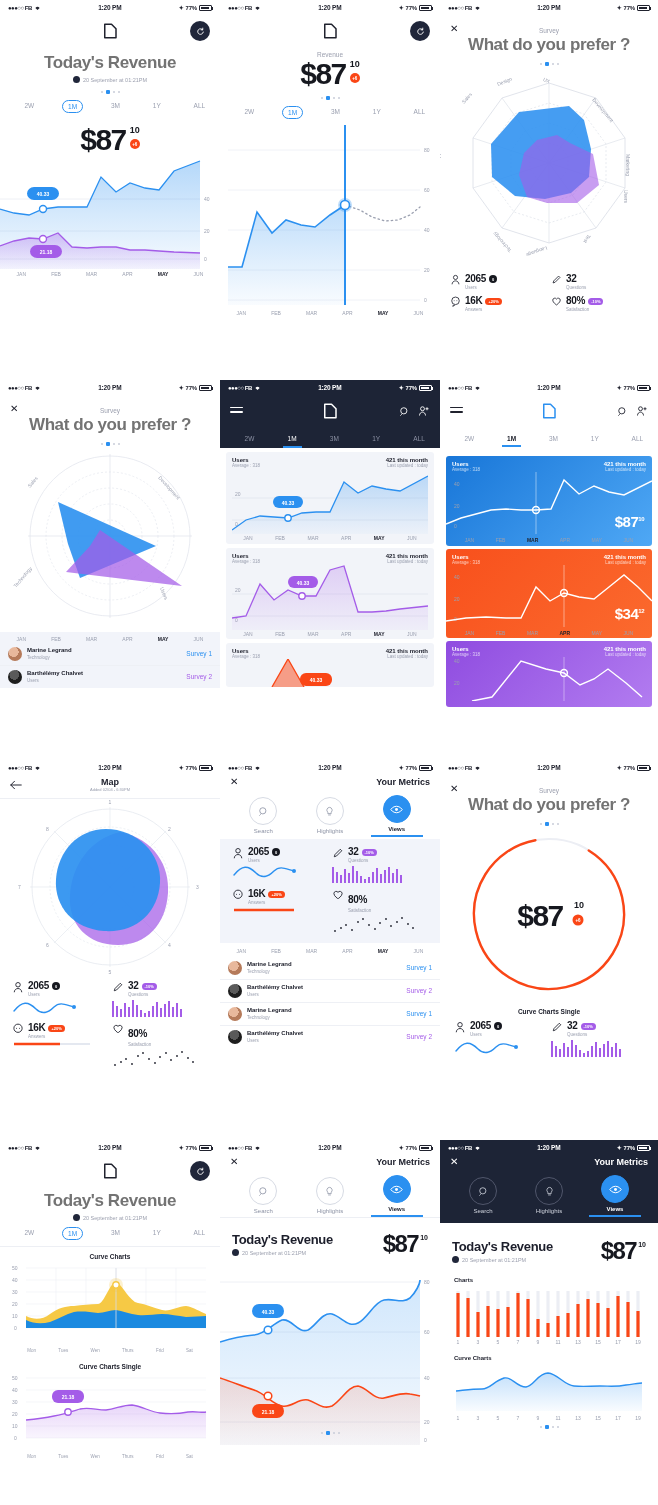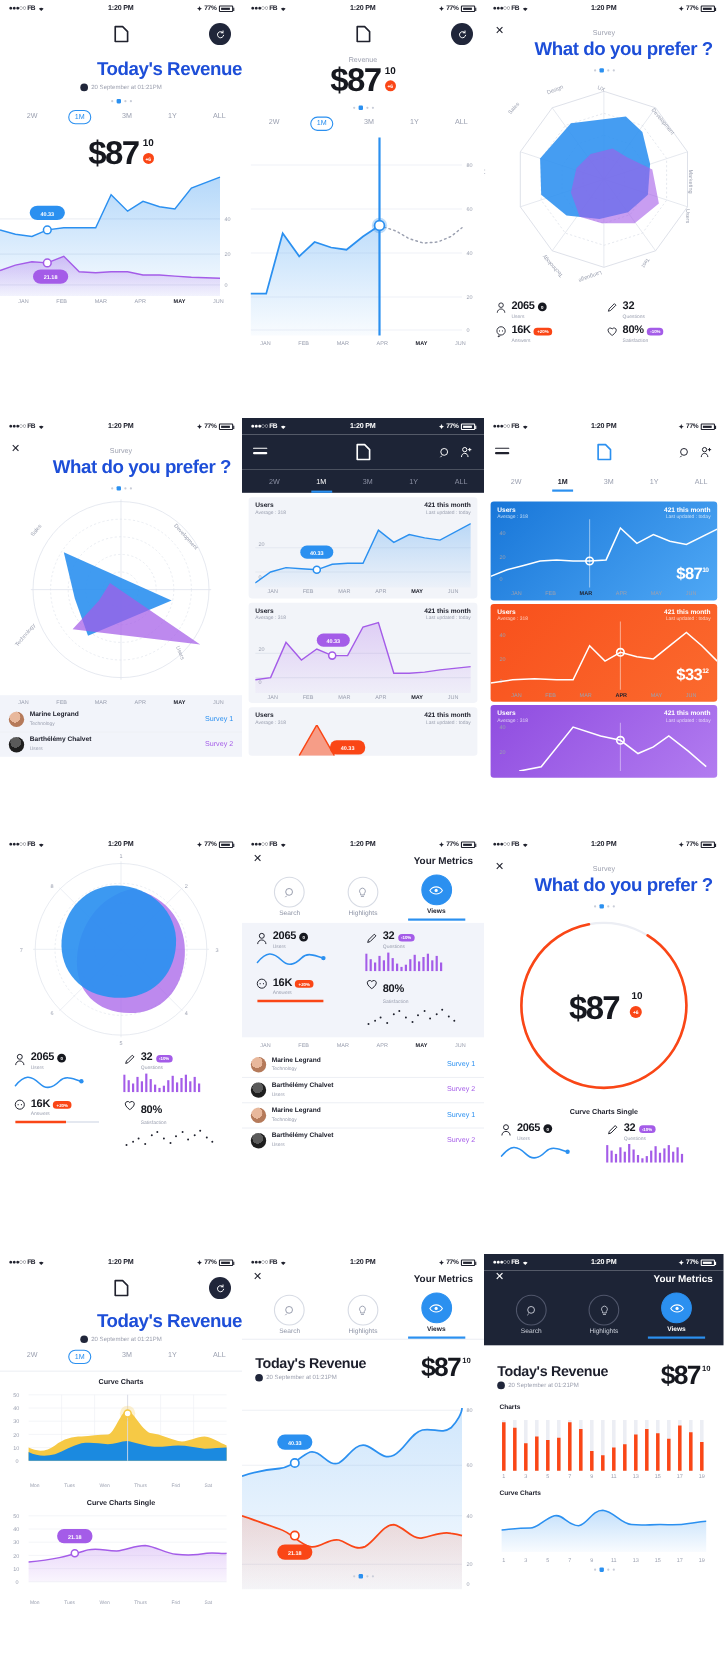--- a/index.html
+++ b/index.html
@@ -29,21 +29,21 @@
   .nav-center-logo { position: absolute; left: 50%; top: 50%; transform: translate(-50%,-50%); }
   .circ-btn { width: 20px; height: 20px; border-radius: 50%; background: #20263a; display: flex; align-items: center; justify-content: center; }
   .nav-title { font-size: 9px; font-weight: bold; color: #20222e; text-align: right; flex: 1; }
   .close-x { font-size: 10px; color: #20222e; line-height: 1; cursor: pointer; }
   .close-x.light { color: #fff; }
   .hamb { width: 13px; }
   .hamb span { display: block; height: 1.5px; background: #20222e; margin-bottom: 3px; border-radius: 1px; }
   .hamb.light span { background: #fff; }
 
   
-  .big-title { font-size: 17px; font-weight: bold; color: #1d4ed8; text-align: right; letter-spacing: -0.4px; }
+  .big-title { font-size: 17px; font-weight: bold; color: #737373; text-align: center; letter-spacing: -0.4px; }
   .sub-label { font-size: 6.5px; color: #9b9fae; text-align: center; }
   .date-row { display: flex; align-items: center; justify-content: center; gap: 3px; margin-top: 3px; }
   .date-dot { width: 7px; height: 7px; border-radius: 50%; background: #20263a; display:inline-block; }
   .date-txt { font-size: 5.5px; color: #9b9fae; }
   .pager { display: flex; align-items: center; justify-content: center; gap: 3px; margin-top: 7px; }
   .pager i { width: 2px; height: 2px; background: #c9cdd8; border-radius: 50%; display: block; }
   .pager i.on { width: 4px; height: 4px; background: #2b90f0; border-radius: 1px; }
 
   
   .range { display: flex; justify-content: space-around; align-items: flex-start; padding: 6px 8px; font-size: 6.5px; color: #9ba0b0; }
@@ -739,21 +739,21 @@
           </div>
       </div>
       <svg width="206" height="66" viewBox="0 0 206 66" style="margin-left:-6px">
         <text class="axis-lbl" fill="#fff" x="8" y="14">40</text>
           <text class="axis-lbl" fill="#fff" x="8" y="36">20</text>
           <text class="axis-lbl" fill="#fff" x="8" y="56">0</text>
         <line x1="118" y1="-6" x2="118" y2="62" stroke="rgba(255,255,255,.45)"></line>
         <path d="M0,56 L20,53 L40,52 L60,53 L75,53 L90,22 L104,36 L118,28 L133,32 L148,34 L163,22 L178,10 L192,22 L206,36" fill="none" stroke="#fff" stroke-width="1.4"></path>
         <circle cx="118" cy="28" r="3.4" fill="none" stroke="#fff" stroke-width="1.5"></circle>
       </svg>
-      <div class="ccard-amt"><span>$33</span><sup>12</sup></div>
+      <div class="ccard-amt"><span>$34</span><sup>12</sup></div>
       <div class="month-row" style="padding:0 2px 2px">
         <span class="m" style="color:#9ba0b0">JAN</span>
           <span class="m" style="color:#9ba0b0">FEB</span>
           <span class="m" style="color:#9ba0b0">MAR</span>
           <span class="m on">APR</span>
           <span class="m" style="color:#9ba0b0">MAY</span>
           <span class="m" style="color:#9ba0b0">JUN</span>
       </div>
     </div>
 
@@ -787,20 +787,29 @@
           </svg>
         </div>
       <div class="sb-center">1:20 PM</div>
       <div class="sb-right">
           <span>✦</span>
           <span>77%</span>
           <span class="batt">
             <i></i>
           </span>
         </div>
+    </div>
+    <div style="display:flex;align-items:center;padding:2px 10px 6px;border-bottom:1px solid #edeff4">
+      <svg width="12" height="10" viewBox="0 0 16 12">
+          <path d="M6 1 L1 6 L6 11 M1 6 H15" fill="none" stroke="#20222e" stroke-width="1.3" stroke-linecap="round"></path>
+        </svg>
+      <div style="flex:1;text-align:center;margin-left:-12px">
+        <div style="font-size:9px;font-weight:bold;color:#20222e">Map</div>
+        <div style="font-size:4px;color:#9ba0b0">Added 02/04 - 6:30PM</div>
+      </div>
     </div>
     <svg width="220" height="178" viewBox="0 0 220 178">
       <g transform="translate(110,88)">
         <circle r="78" fill="none" stroke="#e1e5ed" stroke-width=".7"></circle>
         <circle r="60" fill="none" stroke="#e1e5ed" stroke-width=".6" stroke-dasharray="2 2"></circle>
         <circle r="42" fill="none" stroke="#e1e5ed" stroke-width=".6" stroke-dasharray="2 2"></circle>
         <circle r="24" fill="none" stroke="#e1e5ed" stroke-width=".6" stroke-dasharray="2 2"></circle>
         <g stroke="#e1e5ed" stroke-width=".6">
           <line x1="0" y1="-80" x2="0" y2="80"></line>
             <line x1="-80" y1="0" x2="80" y2="0"></line>

